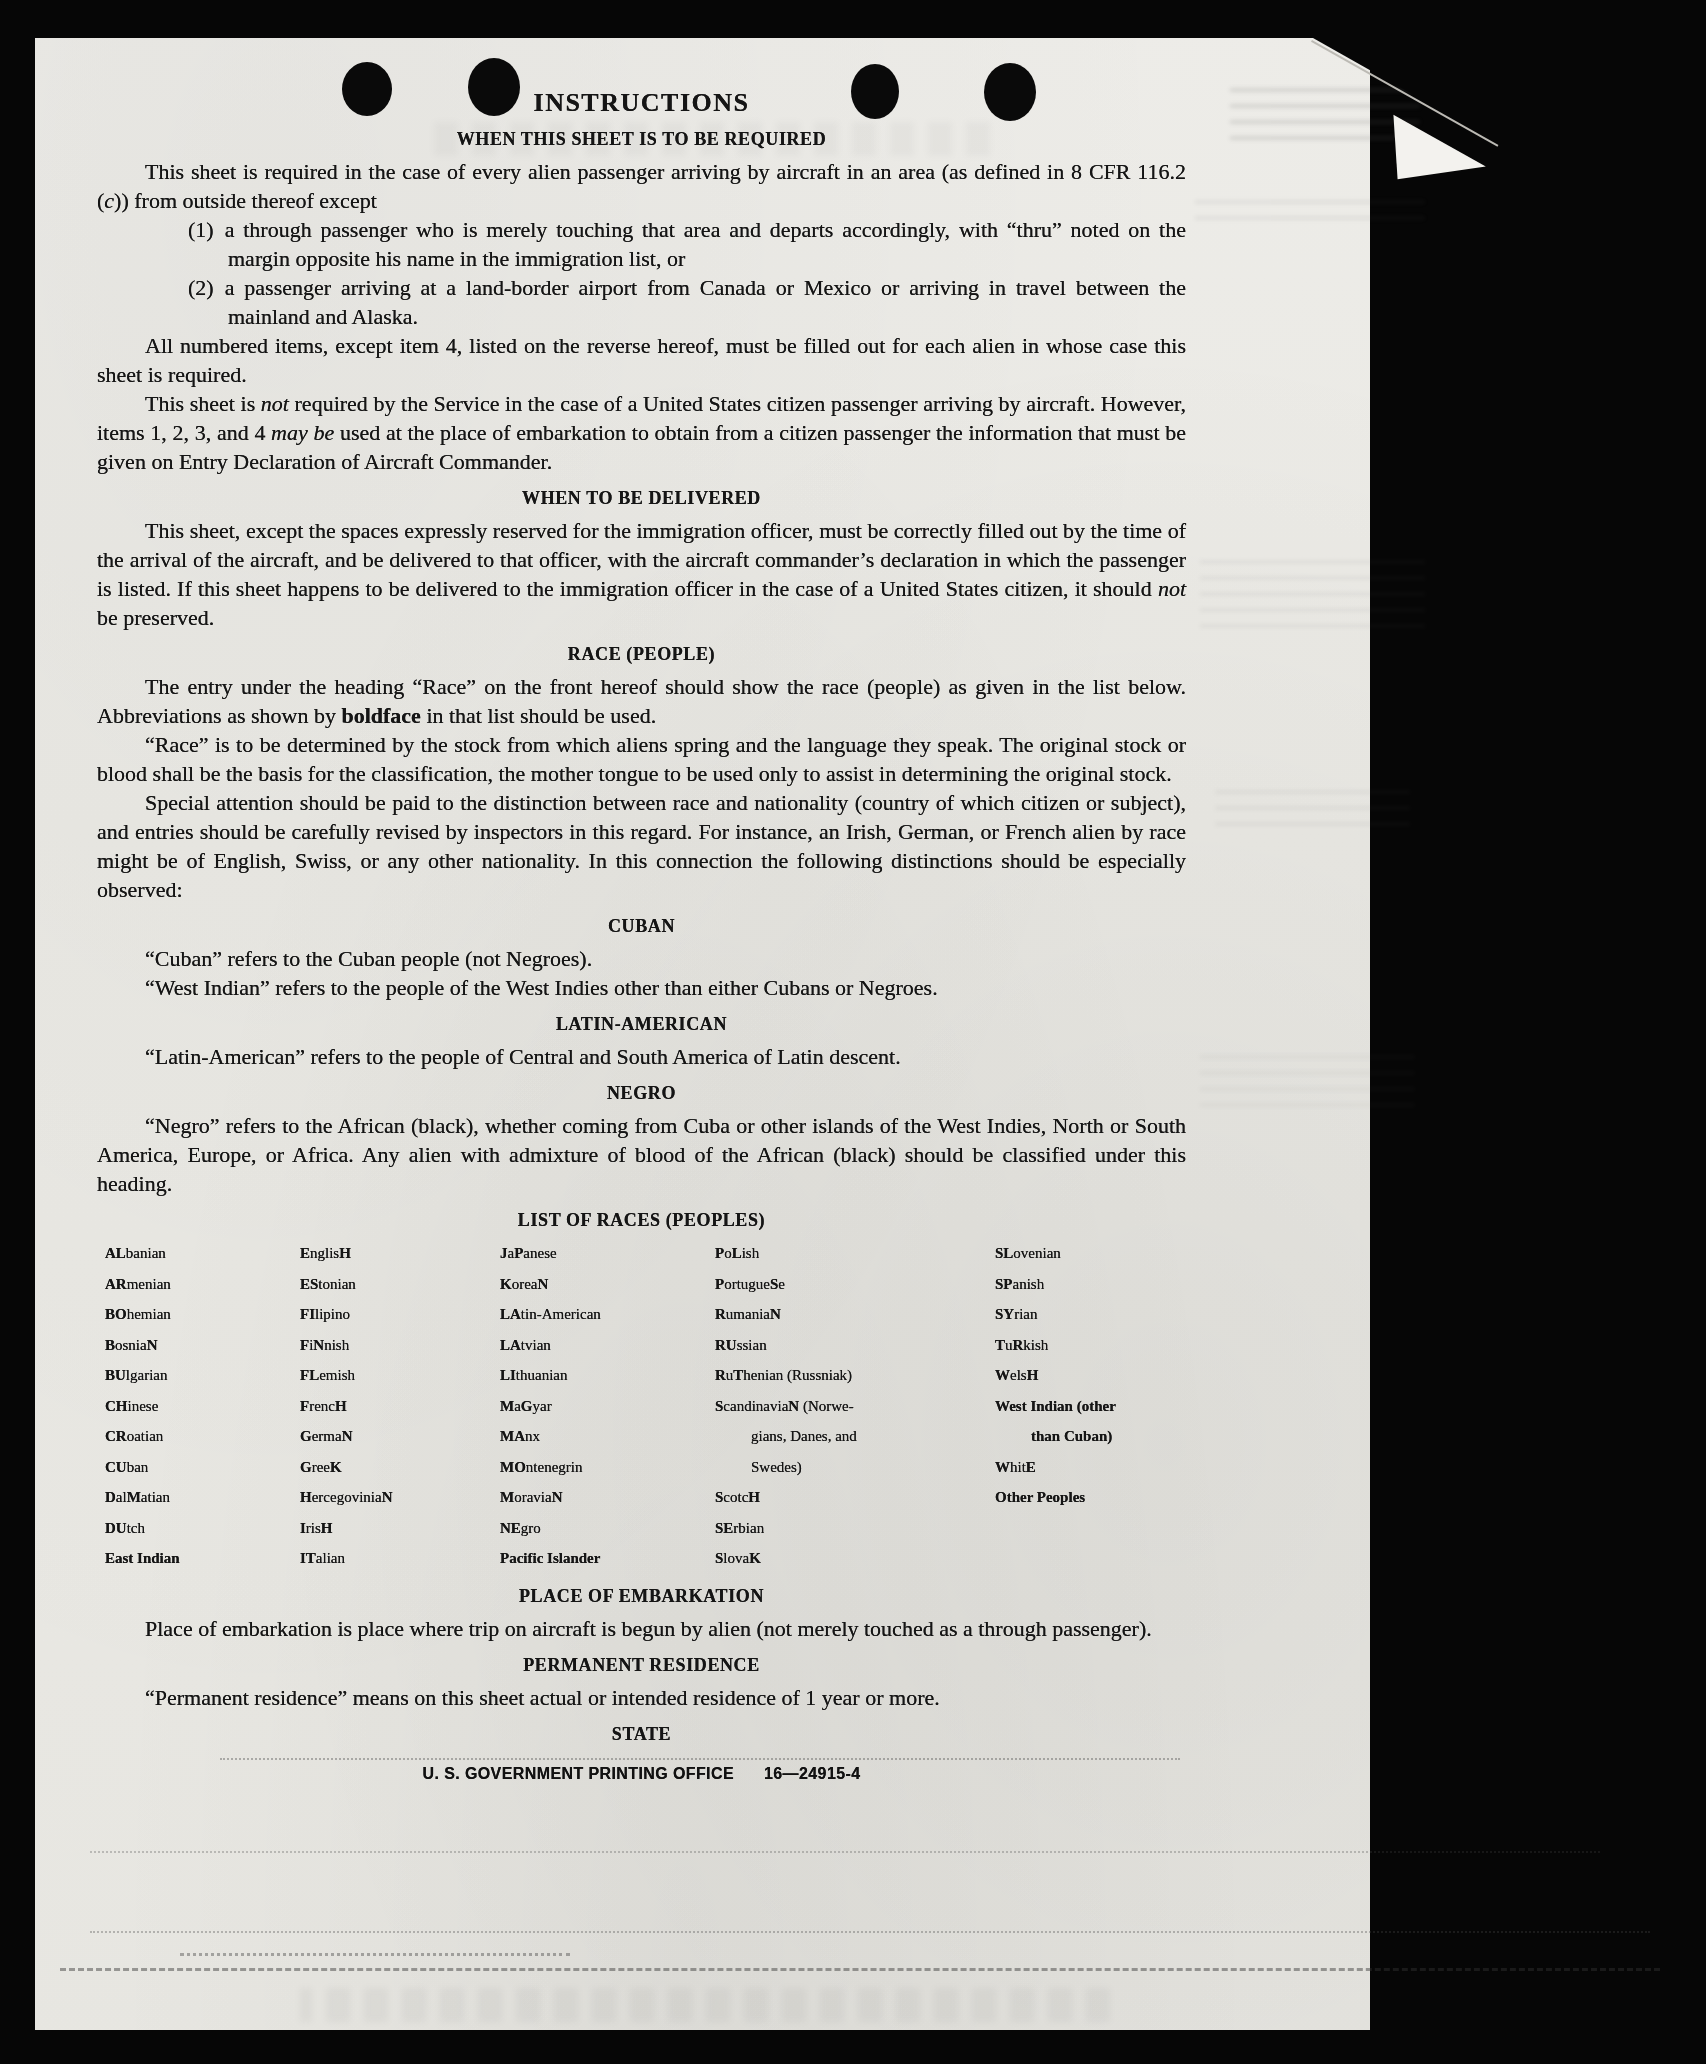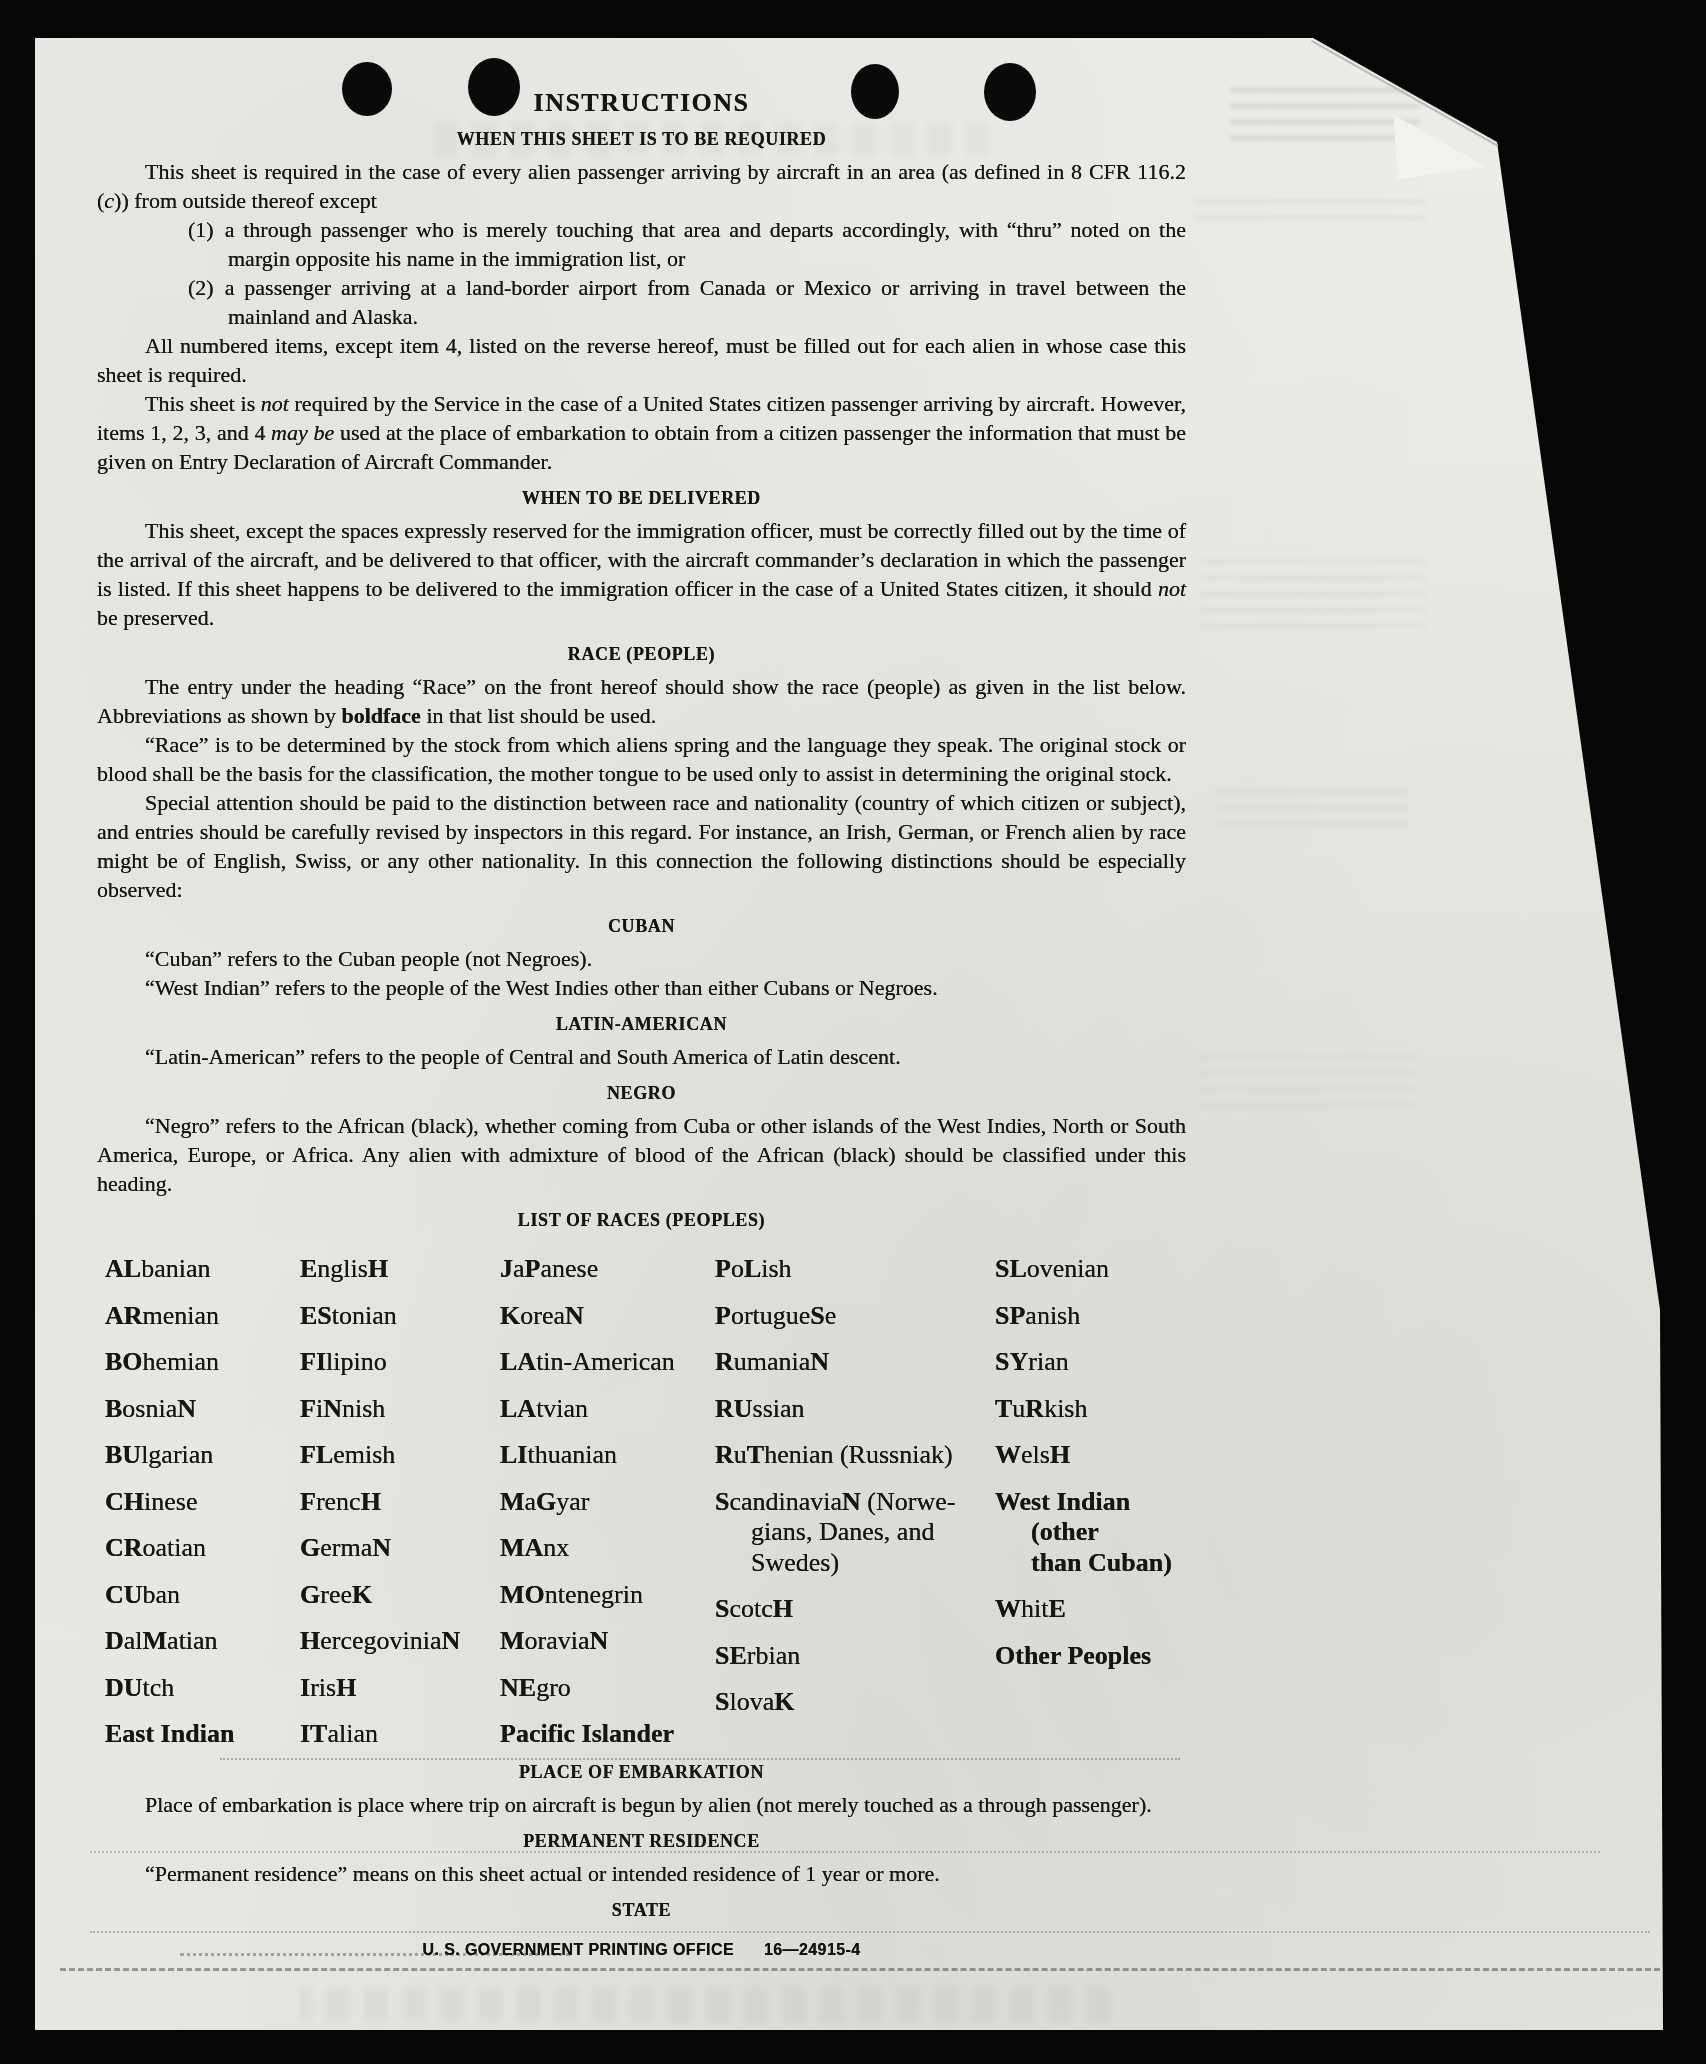--- a/index.html
+++ b/index.html
@@ -2,21 +2,21 @@
 <html><head>
 <meta charset="utf-8">
 <style>
   html,body{margin:0;padding:0;background:#000;}
   .scan{
     position:relative;width:1706px;height:2064px;overflow:hidden;
     background:#060606;
     font-family:"Liberation Serif","DejaVu Serif",serif;
   }
   .page{
-    position:absolute;left:0;top:0;width:1706px;height:2064px;
+    position:absolute;left:0;top:0;width:1370px;height:2064px;
     background:
       radial-gradient(ellipse at 20% 10%, rgba(0,0,0,0.03), transparent 60%),
       radial-gradient(ellipse at 85% 70%, rgba(0,0,0,0.05), transparent 55%),
       radial-gradient(ellipse at 50% 95%, rgba(0,0,0,0.04), transparent 60%),
       linear-gradient(180deg,#edecE8 0%, #eae9e4 40%, #e7e6e1 100%);
     clip-path: polygon(35px 38px, 1313px 38px, 1497px 142px, 1660px 1310px, 1663px 2030px, 35px 2030px);
   }
   .cut-line{
     position:absolute;left:1312px;top:40px;width:214px;height:0;
     border-top:2px solid #bcbab4;transform:rotate(29.4deg);transform-origin:left top;
@@ -61,21 +61,21 @@
   .bf{font-weight:700;}
   .it{font-style:italic;}
 
   .races-grid{display:flex;margin:2px 0 0 8px;}
   .races-grid .race-col{flex:0 0 auto;}
   .race-col.c0{width:195px;}
   .race-col.c1{width:200px;}
   .race-col.c2{width:215px;}
   .race-col.c3{width:280px;}
   .race-col.c4{width:196px;}
-  .race-entry{line-height:30.5px;padding-left:36px;text-indent:-36px;font-size:26px;margin-top:16px;}
+  .race-entry{line-height:30.5px;padding-left:36px;text-indent:-36px;font-size:15px;}
 
   .footer{
     margin-top:10px;text-align:center;
     font-family:"Liberation Sans","DejaVu Sans",sans-serif;
     font-size:16px;font-weight:700;letter-spacing:0.4px;color:#111;
   }
   .footer .code{margin-left:30px;}
 </style>
 </head>
 <body>

